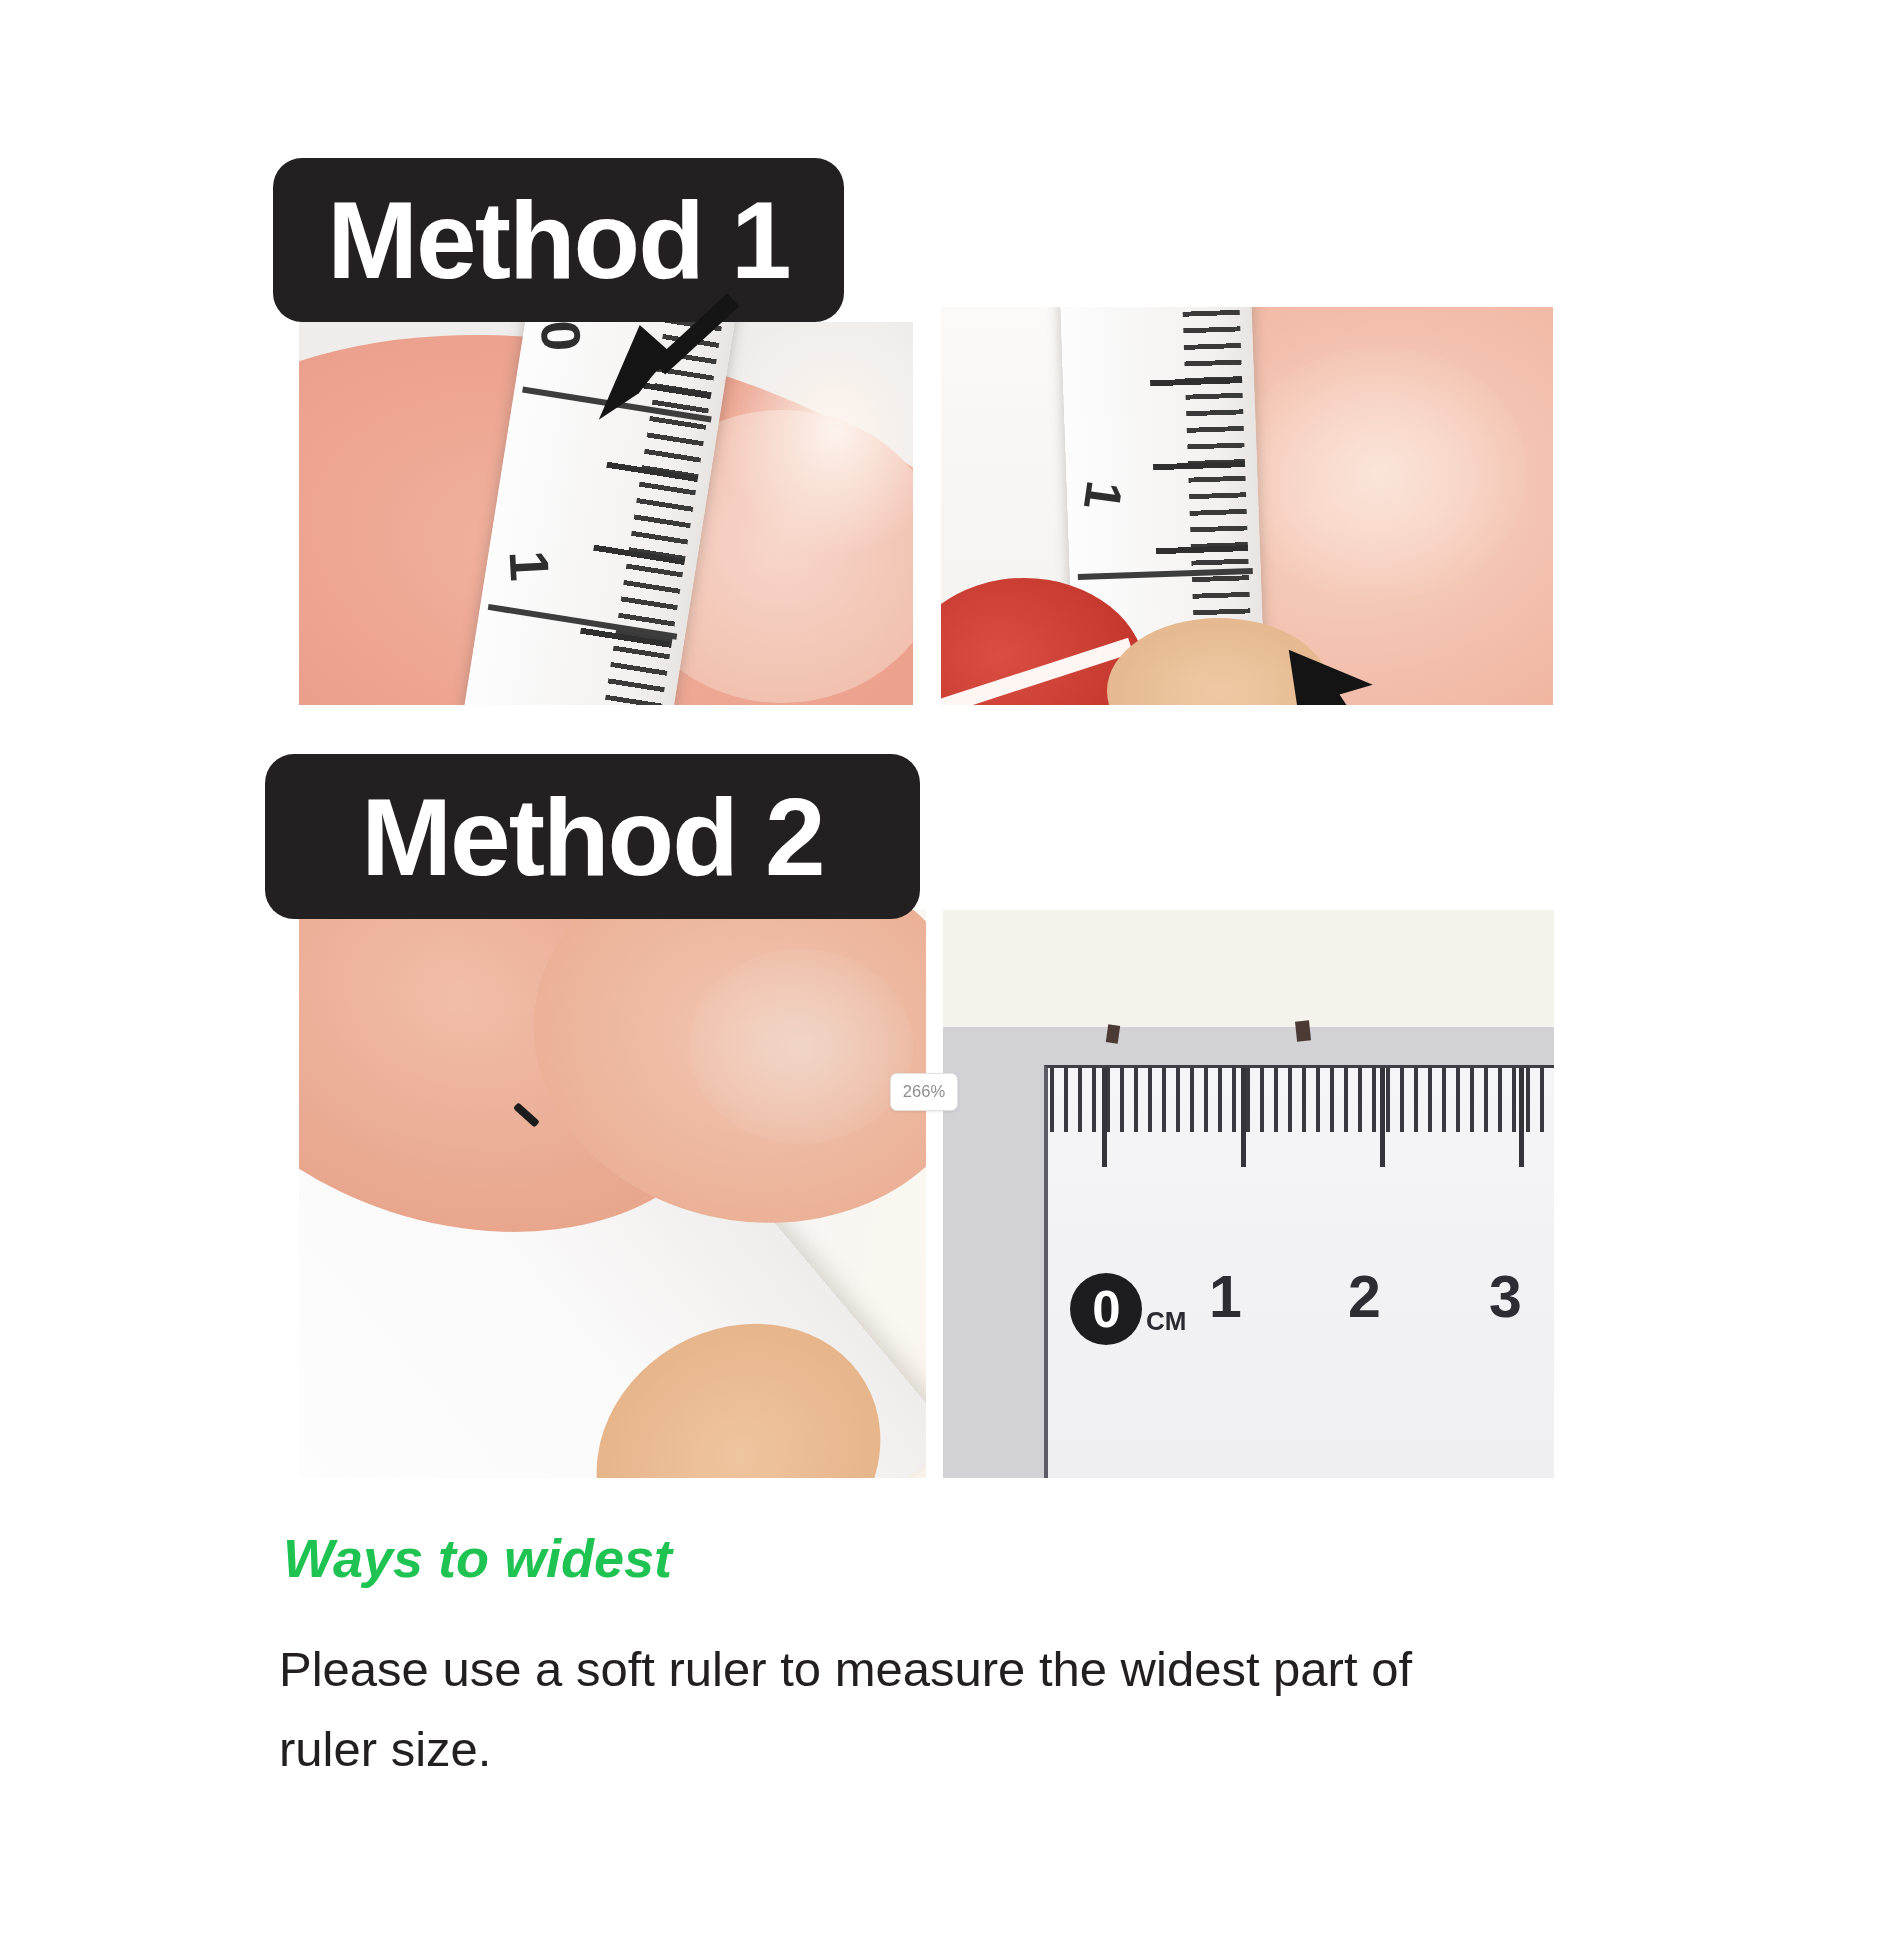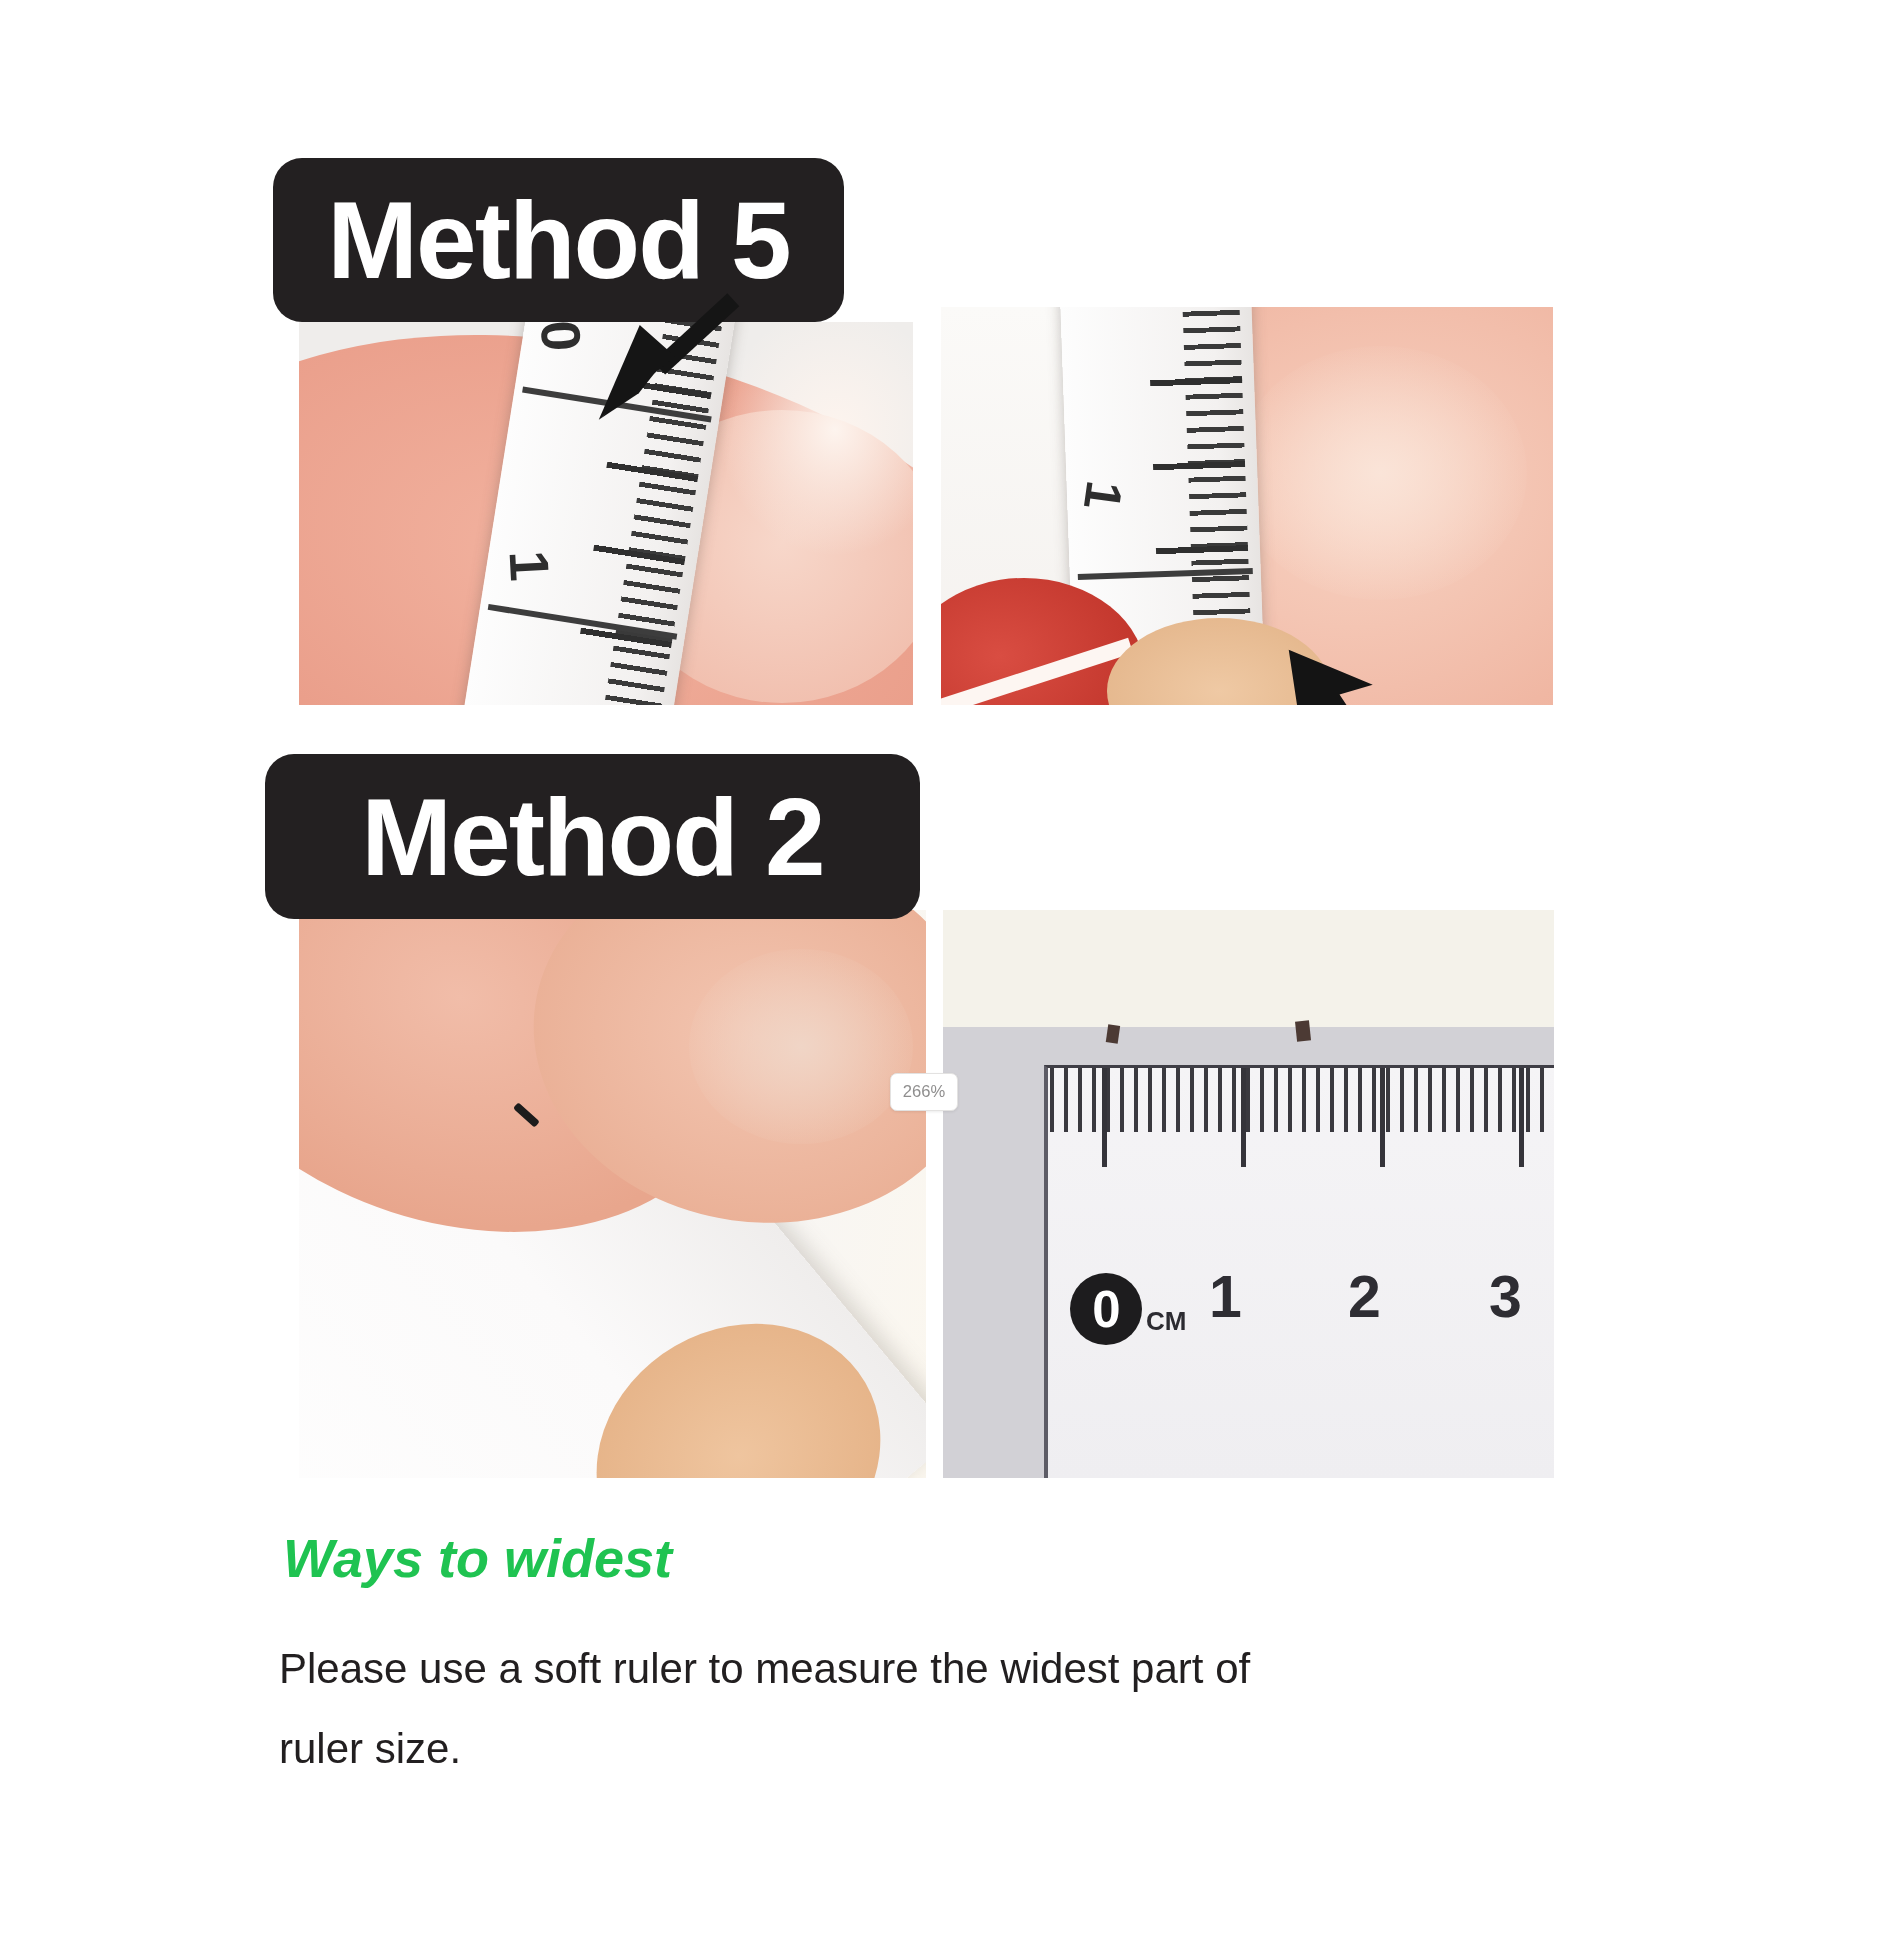--- a/index.html
+++ b/index.html
@@ -95,21 +95,21 @@
   
   .zoom-tip{position:absolute;left:890px;top:1073px;width:66px;height:36px;background:#ffffff;
             border:1px solid #e3e2e1;border-radius:6.8px;box-shadow:0 1px 2.9px rgba(0,0,0,.08);
             display:flex;align-items:center;justify-content:center;
             color:#8f8e8e;font-size:16.6px;z-index:8;}
 
   
   .heading{position:absolute;left:283px;top:1527px;font-size:54px;font-weight:700;
            font-style:italic;color:#1fc351;}
   .paragraph{position:absolute;left:279px;top:1629px;width:1326px;color:#221f20;
-           font-size:42px;line-height:80px;font-weight:400;}
+           font-size:49px;line-height:80px;font-weight:400;}
   .paragraph div{white-space:nowrap;}
 </style>
 </head>
 <body>
 
 <div class="page">
 
   <div class="photo photo1">
     <div class="p1-finger"></div>
     <div class="p1-nail"></div>
@@ -139,21 +139,21 @@
     <div class="p2-spool"></div>
     <div class="p2-spool-stripe"></div>
     <div class="p2-fingerhold"></div>
 
     <svg class="arrow-svg" style="left:336px;top:327px;" width="127" height="127" viewBox="0 0 130 130">
       <polygon points="12,16 98,52 64,62 96,110 74,123 46,76 24,96" fill="#141414"></polygon>
     </svg>
   </div>
 
   <div class="badge badge1">
-    <span>Method 5</span>
+    <span>Method 1</span>
   </div>
 
   <svg class="arrow-svg" style="left:546px;top:288px;" width="205" height="156" viewBox="0 0 210 160">
     <line x1="192" y1="12" x2="116" y2="82" stroke="#151515" stroke-width="18"></line>
     <polygon points="54,135 128,66 95,108" fill="#151515"></polygon>
     <polygon points="54,135 132,70 96,38" fill="#151515"></polygon>
   </svg>
 
   <div class="badge badge2">
     <span>Method 2</span>

